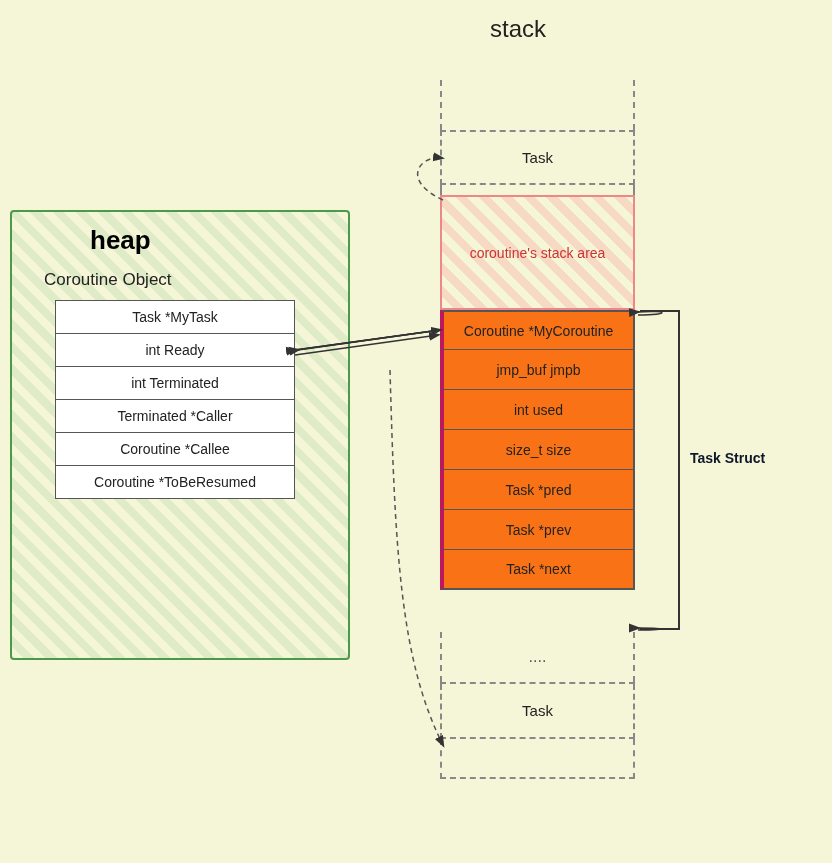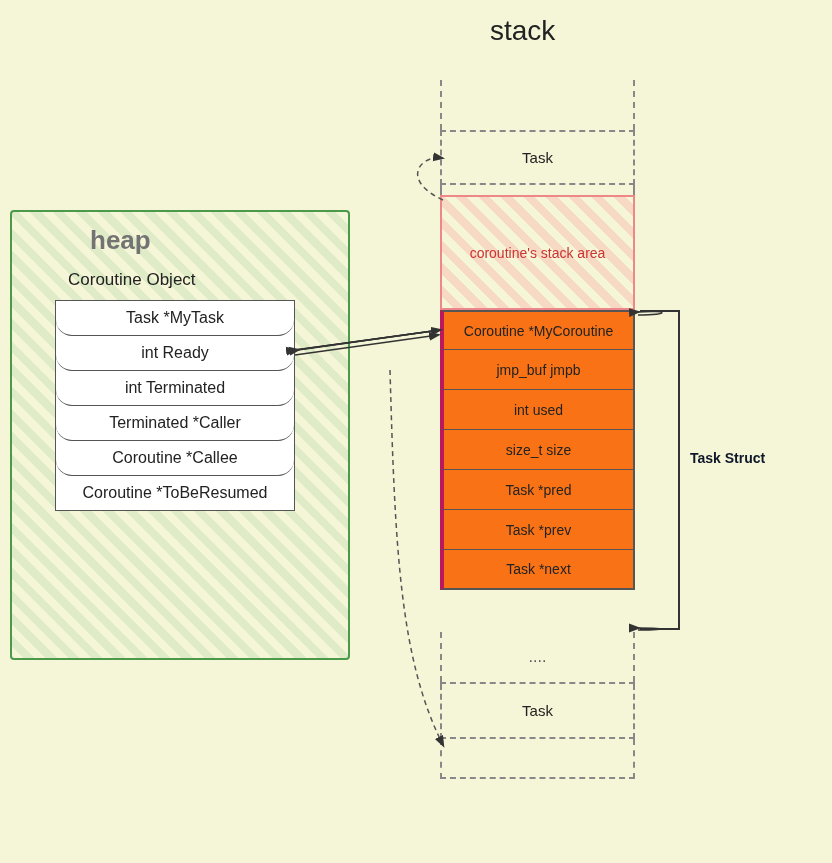--- a/index.html
+++ b/index.html
@@ -10,21 +10,21 @@
       font-family: Arial, sans-serif;
       position: relative;
       overflow: hidden;
     }
 
     
     .stack-title {
       position: absolute;
       top: 15px;
       left: 490px;
-      font-size: 28px;
+      font-size: 24px;
       font-weight: normal;
       color: #222;
     }
 
     
     .heap-box {
       position: absolute;
       top: 210px;
       left: 10px;
       width: 340px;
@@ -39,49 +39,48 @@
         rgba(100,180,100,0.15) 16px
       );
     }
 
     .heap-title {
       position: absolute;
       top: 225px;
       left: 90px;
       font-size: 26px;
       font-weight: bold;
-      color: #737373;
+      color: #000000;
     }
 
     .heap-subtitle {
       position: absolute;
       top: 270px;
-      left: 68px;
+      left: 44px;
       font-size: 17px;
       color: #222;
     }
 
     
     .coroutine-obj-box {
       position: absolute;
       top: 300px;
       left: 55px;
       width: 240px;
       background: white;
       border: 1px solid #555;
     }
 
     .coroutine-obj-box .field {
       border-bottom: 1px solid #555;
       padding: 8px 10px;
-      font-size: 16px;
+      font-size: 14px;
       color: #222;
       background: white;
       text-align: center;
-      border-radius: 16px;
     }
 
     .coroutine-obj-box .field:last-child {
       border-bottom: none;
     }
 
     
     .struct-area {
       position: absolute;
       top: 310px;

